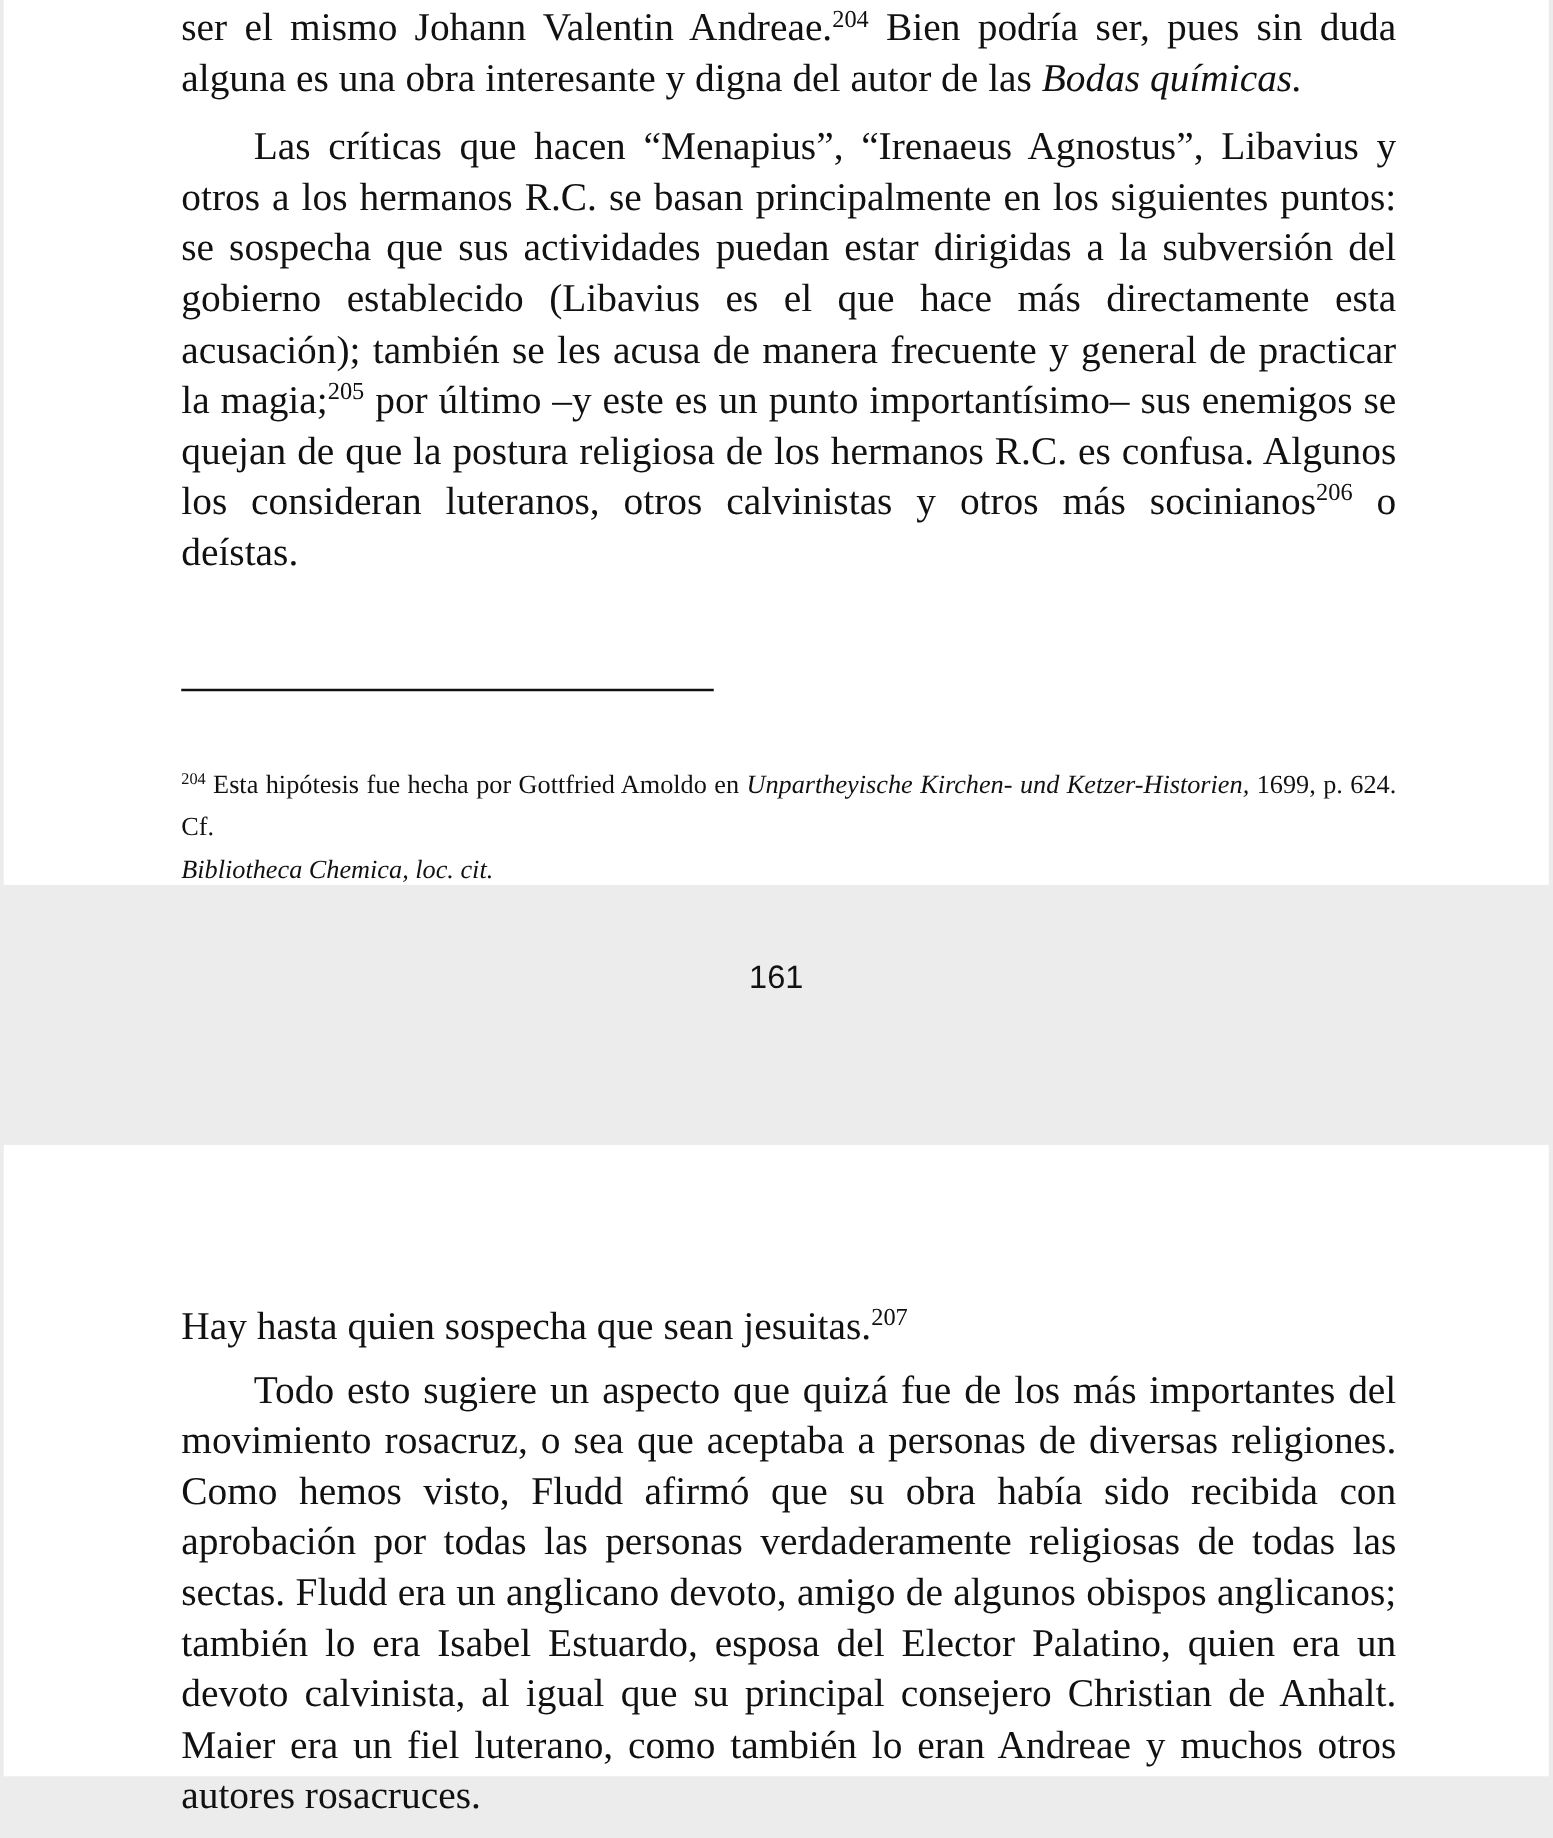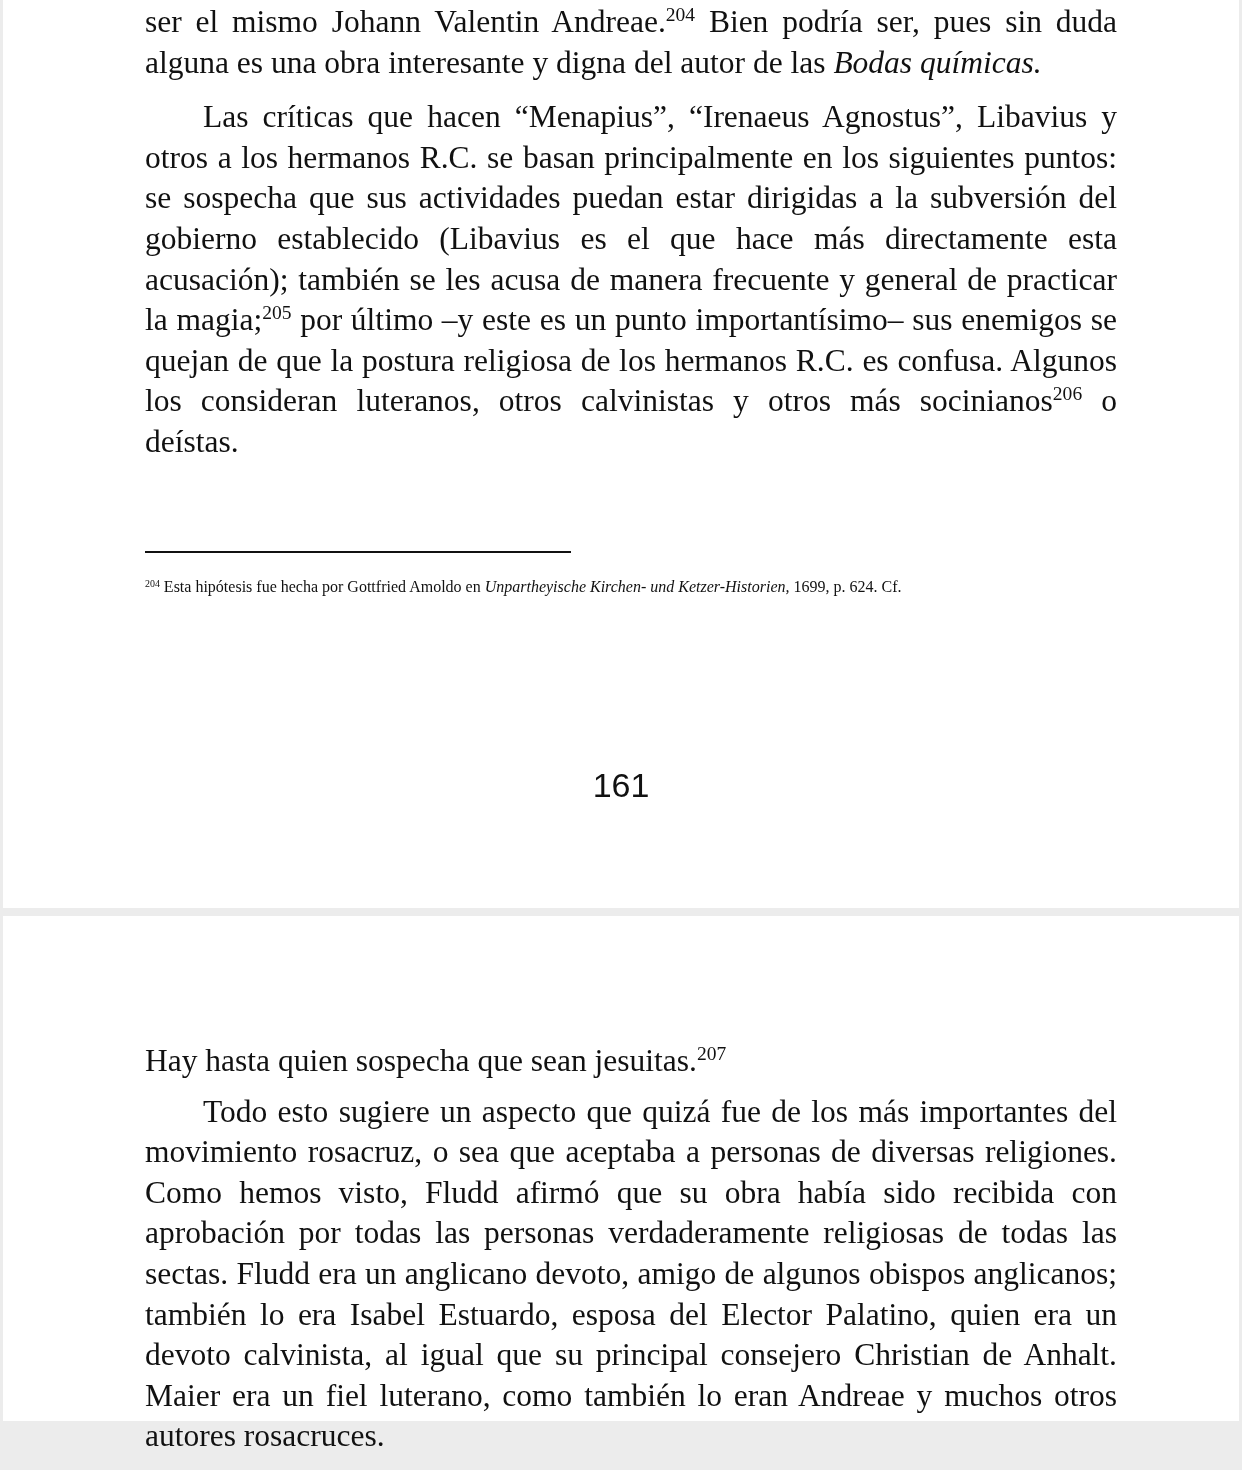--- a/index.html
+++ b/index.html
@@ -1,43 +1,44 @@
 <!DOCTYPE html>
 <html><head>
 <meta charset="utf-8">
 <style>
   html, body { margin:0; padding:0; }
   body { width:1242px; height:1470px; background:#ececec; overflow:hidden; position:relative; }
   .page { position:absolute; left:3px; width:1236px; background:#ffffff; }
-  #page1 { top:0; height:908px; }
+  #page1 { top:0; height:708px; }
   #page2 { top:916px; height:505px; }
   .text { position:absolute; left:142px; width:972px; font-family:"Liberation Serif", serif; color:#111; }
   .body-text { font-size:31.5px; line-height:40.6px; text-align:justify; }
   .body-text p { margin:0; }
   .indent { text-indent:58px; }
   sup { font-size:0.62em; line-height:0; vertical-align:0.55em; }
-  .fn { font-size:16px; line-height:34px; text-align:justify; }
+  .fn { font-size:21px; line-height:34px; text-align:justify;margin-top:40px; }
   .fn p { margin:0; }
   .fn-rule { position:absolute; left:142px; top:551px; width:426px; height:2px; background:#111; }
-  .pagenum { position:absolute; left:0; width:1236px; top:766px; text-align:center; font-family:"Liberation Sans", sans-serif; font-size:34px; color:#111; }
+  .pagenum { position:absolute; left:0; width:1236px; top:766px; text-align:center; font-family:"Liberation Sans", sans-serif; font-size:26px; color:#111; }
   .justify-last { text-align-last:justify; }
 </style>
 </head>
 <body>
 
 <div class="page" id="page1">
   <div class="text body-text" style="top:2px;">
     <p><span>ser el mismo Johann Valentin Andreae.</span><sup>204</sup><span> Bien podría ser, pues sin duda alguna es una obra interesante y digna del autor de las </span><i>Bodas químicas.</i></p>
     <p class="indent" style="margin-top:14px;"><span>Las críticas que hacen “Menapius”, “Irenaeus Agnostus”, Libavius y otros a los hermanos R.C. se basan principalmente en los siguientes puntos: se sospecha que sus actividades puedan estar dirigidas a la subversión del gobierno establecido (Libavius es el que hace más directamente esta acusación); también se les acusa de manera frecuente y general de practicar la magia;</span><sup>205</sup><span> por último –y este es un punto importantísimo– sus enemigos se quejan de que la postura religiosa de los hermanos R.C. es confusa. Algunos los consideran luteranos, otros calvinistas y otros más socinianos</span><sup>206</sup><span> o deístas.</span></p>
   </div>
 
   <div class="fn-rule"></div>
 
   <div class="text fn" style="top:570px;">
     <p><sup>204</sup><span> Esta hipótesis fue hecha por Gottfried Amoldo en </span><i>Unpartheyische Kirchen- und Ketzer-Historien,</i><span> 1699, p. 624. Cf.</span></p>
+    <p><i>Bibliotheca Chemica, loc. cit.</i></p>
   </div>
 
   <div class="pagenum">161</div>
 </div>
 
 <div class="page" id="page2">
   <div class="text body-text" style="top:125px;">
     <p><span>Hay hasta quien sospecha que sean jesuitas.</span><sup>207</sup></p>
     <p class="indent" style="margin-top:10px;">Todo esto sugiere un aspecto que quizá fue de los más importantes del movimiento rosacruz, o sea que aceptaba a personas de diversas religiones. Como hemos visto, Fludd afirmó que su obra había sido recibida con aprobación por todas las personas verdaderamente religiosas de todas las sectas. Fludd era un anglicano devoto, amigo de algunos obispos anglicanos; también lo era Isabel Estuardo, esposa del Elector Palatino, quien era un devoto calvinista, al igual que su principal consejero Christian de Anhalt. Maier era un fiel luterano, como también lo eran Andreae y muchos otros autores rosacruces.</p>
   </div>

